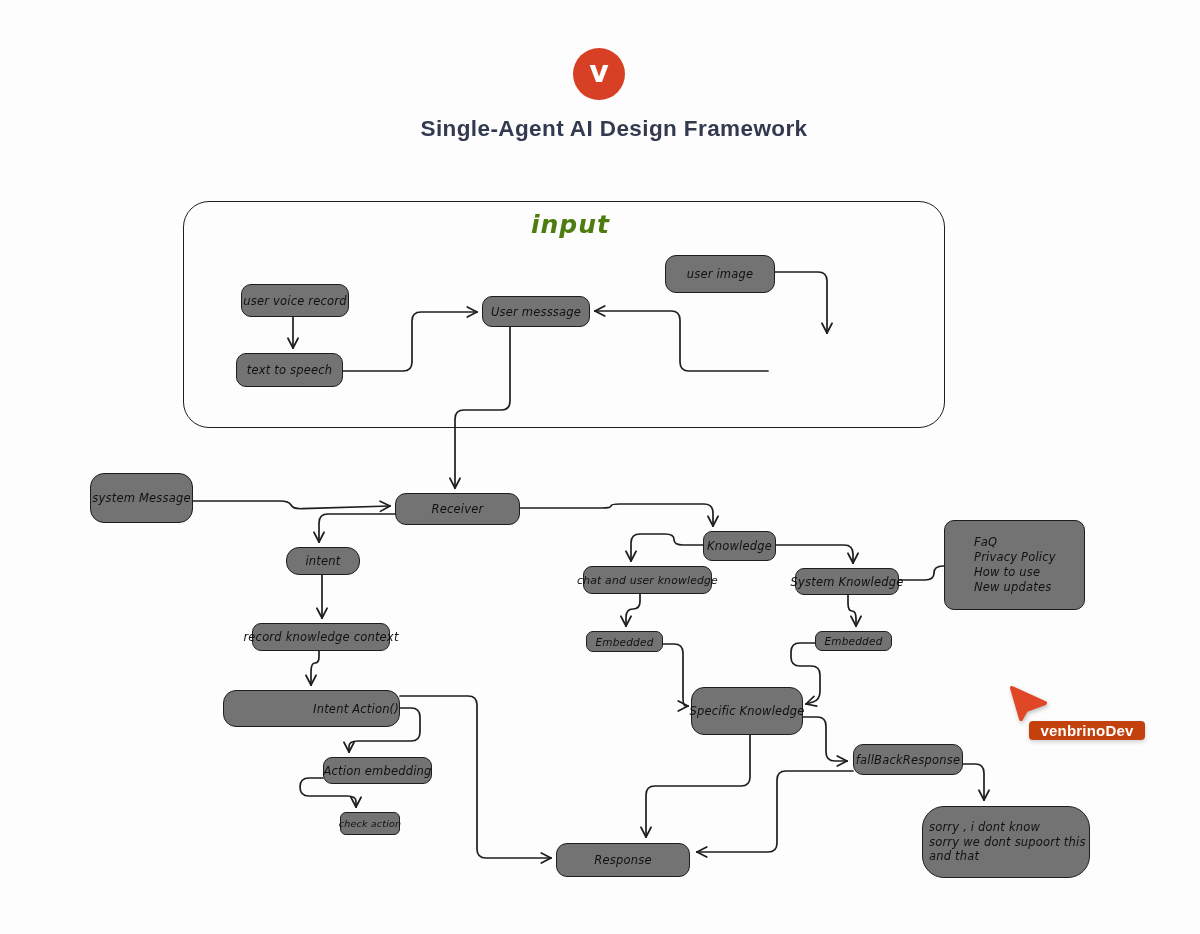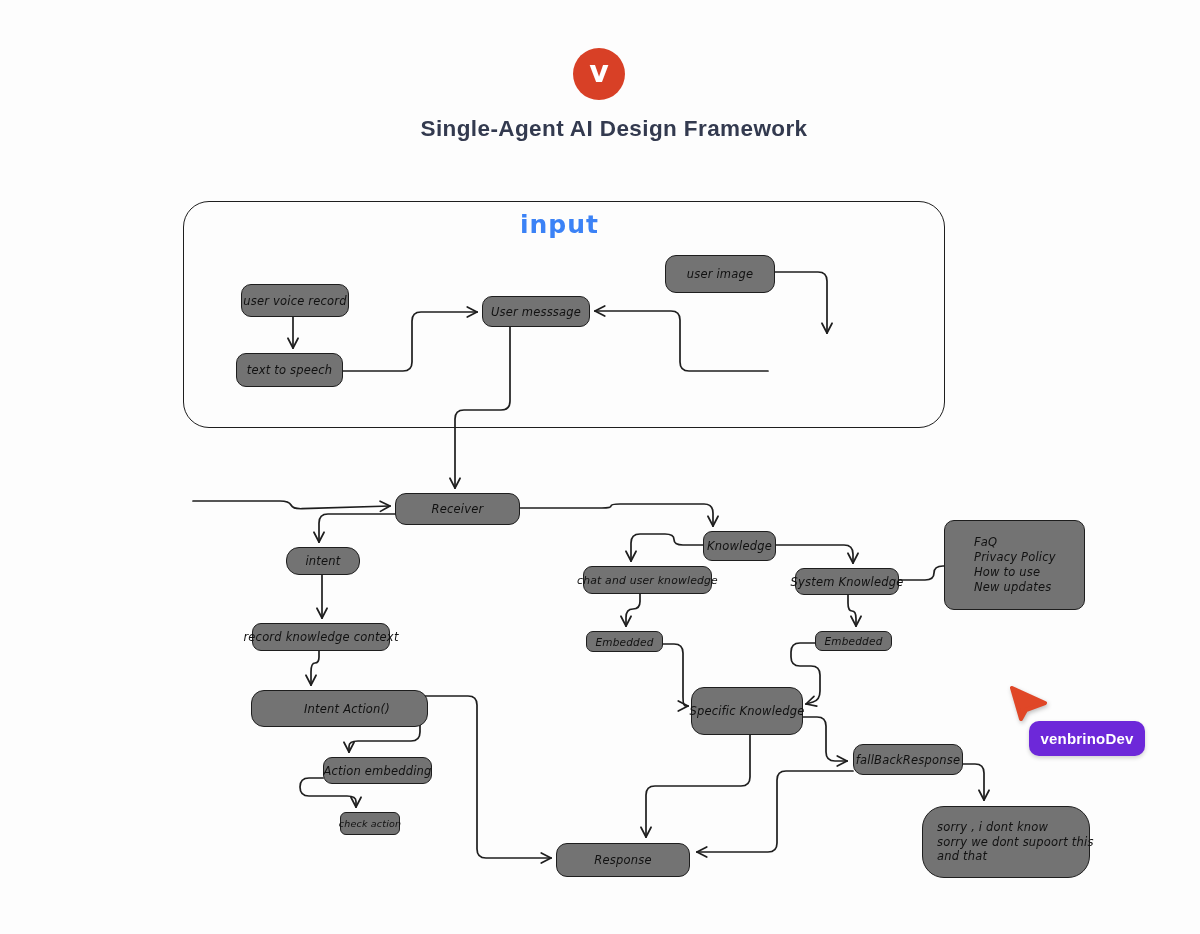--- a/index.html
+++ b/index.html
@@ -10,34 +10,34 @@
         background:#d84026;display:flex;align-items:center;justify-content:center;}
   .logo span{color:#ffffff;font-weight:800;font-size:30px;line-height:1;
         font-family:"DejaVu Sans",sans-serif;transform:translateY(-2px);}
   .title{position:absolute;left:0;top:116px;width:1200px;text-align:center;
          transform:translateX(14px);color:#333a4f;font-size:22.5px;font-weight:600;
          letter-spacing:0.4px;}
   
   .edges{position:absolute;left:0;top:0;width:1200px;height:934px;z-index:1;}
   .group-box{position:absolute;border:1.6px solid #1e1e1e;border-radius:26px;
          background:transparent;z-index:0;}
-  .group-label{position:absolute;color:#3b82f6;font-size:25px;font-weight:700;
-         font-family:"DejaVu Sans",sans-serif;letter-spacing:1px;z-index:2;}
+  .group-label{position:absolute;color:#4d7c0f;font-size:25px;font-weight:700;
+         font-style:italic;font-family:"DejaVu Sans",sans-serif;letter-spacing:1px;z-index:2;margin-left:11px;}
   .node{position:absolute;border:1.6px solid #1e1e1e;background:#737373;z-index:2;
         display:flex;align-items:center;justify-content:center;box-sizing:border-box;}
   .node .lbl{font-family:"DejaVu Sans",sans-serif;font-style:italic;font-size:11.5px;
         color:#111;white-space:nowrap;letter-spacing:0.2px;}
   .node.multi{flex-direction:column;align-items:flex-start;justify-content:center;}
   .node.multi .lbl{line-height:1.3;}
   .node.center-multi{flex-direction:column;align-items:center;justify-content:center;}
-  .node.left-text{justify-content:center;margin-left:28px;}
+  .node.left-text{justify-content:flex-end;}
   
   .cursor-wrap{position:absolute;left:1000px;top:680px;z-index:3;}
-  .collab-label{position:absolute;left:1029px;top:721px;width:116px;height:35px;z-index:3;
-        background:#6d28d9;border-radius:10px;display:flex;align-items:center;justify-content:center;
+  .collab-label{position:absolute;left:1029px;top:721px;width:116px;height:19px;z-index:3;
+        background:#c2410c;border-radius:4px;display:flex;align-items:center;justify-content:center;
         box-shadow:0 2px 4px rgba(0,0,0,0.18);}
   .collab-label span{color:#fff;font-weight:700;font-size:15px;letter-spacing:0.2px;}
 </style>
 </head>
 <body>
 
 <div class="stage">
 
   <div class="logo">
     <span>v</span>
@@ -180,20 +180,23 @@
 
   <div class="node" style="left:482px;top:296px;width:108px;height:31px;border-radius:10px;">
     <span class="lbl">User messsage</span>
     </div>
 
   <div class="node" style="left:665px;top:255px;width:110px;height:38px;border-radius:11px;">
     <span class="lbl">user image</span>
     </div>
 
 
+  <div class="node" style="left:90px;top:473px;width:103px;height:50px;border-radius:14px;">
+    <span class="lbl">system Message</span>
+    </div>
 
   <div class="node" style="left:395px;top:493px;width:125px;height:32px;border-radius:11px;">
     <span class="lbl">Receiver</span>
     </div>
 
   <div class="node" style="left:286px;top:547px;width:74px;height:28px;border-radius:13px;">
     <span class="lbl">intent</span>
     </div>
 
   <div class="node" style="left:252px;top:623px;width:138px;height:28px;border-radius:9px;">
@@ -244,21 +247,21 @@
     <span class="lbl">Response</span>
     </div>
 
   <div class="node multi" style="left:944px;top:520px;width:141px;height:90px;border-radius:10px;padding-left:29px;">
     <span class="lbl">FaQ</span>
     <span class="lbl">Privacy Policy</span>
     <span class="lbl">How to use</span>
     <span class="lbl">New updates</span>
     </div>
 
-  <div class="node multi" style="left:922px;top:806px;width:168px;height:72px;border-radius:22px;padding-left:14px;">
+  <div class="node multi" style="left:922px;top:806px;width:168px;height:72px;border-radius:22px;padding-left:6px;">
     <span class="lbl">sorry , i dont know</span>
     <span class="lbl">sorry we dont supoort this</span>
     <span class="lbl">and that</span>
     </div>
 
   <svg class="cursor-wrap" width="60" height="50" viewBox="1000 680 60 50" style="filter:drop-shadow(1px 2px 2px rgba(0,0,0,0.25));">
     <polygon points="1012,688 1045,703 1026,710 1021,719" fill="#e04727" stroke="#e04727" stroke-width="4" stroke-linejoin="round"></polygon>
   </svg>
   <div class="collab-label">
     <span>venbrinoDev</span>

